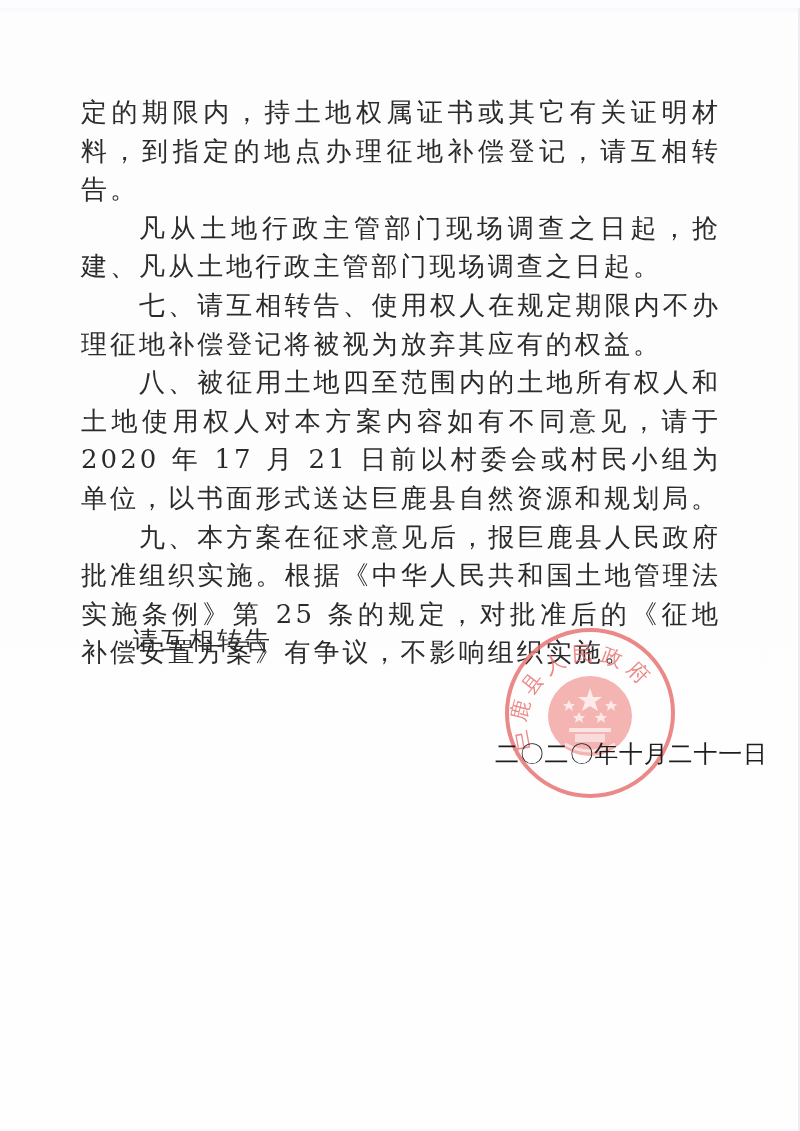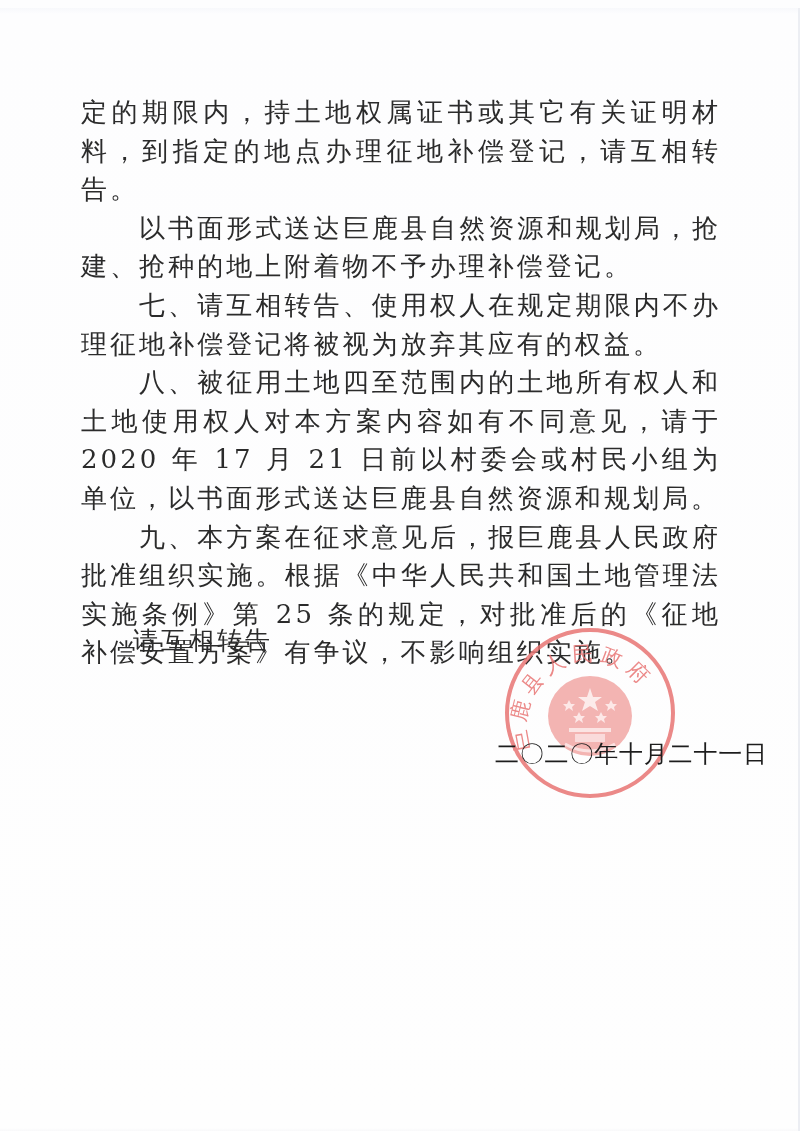--- a/index.html
+++ b/index.html
@@ -76,21 +76,21 @@
       background: #d9dbe2;
     }
   </style>
 </head>
 <body>
 
 <div class="page">
 
   <div class="body-text">
     <p class="para">定的期限内，持土地权属证书或其它有关证明材料，到指定的地点办理征地补偿登记，请互相转告。</p>
-    <p class="para indent">以书面形式送达巨鹿县自然资源和规划局，抢建、抢种的地上附着物不予办理补偿登记。</p>
+    <p class="para indent">凡从土地行政主管部门现场调查之日起，抢建、凡从土地行政主管部门现场调查之日起。</p>
     <p class="para indent">七、请互相转告、使用权人在规定期限内不办理征地补偿登记将被视为放弃其应有的权益。</p>
     <p class="para indent">八、被征用土地四至范围内的土地所有权人和土地使用权人对本方案内容如有不同意见，请于 2020 年 17 月 21 日前以村委会或村民小组为单位，以书面形式送达巨鹿县自然资源和规划局。</p>
     <p class="para indent">九、本方案在征求意见后，报巨鹿县人民政府批准组织实施。根据《中华人民共和国土地管理法实施条例》第 25 条的规定，对批准后的《征地补偿安置方案》有争议，不影响组织实施。</p>
   </div>
 
   <div class="closing">请互相转告</div>
 
   <svg class="seal" viewBox="0 0 174 174" xmlns="http://www.w3.org/2000/svg">
     <defs>
       <path id="sealArc" d="M 30 128 A 64 64 0 1 1 144 128" fill="none"></path>

